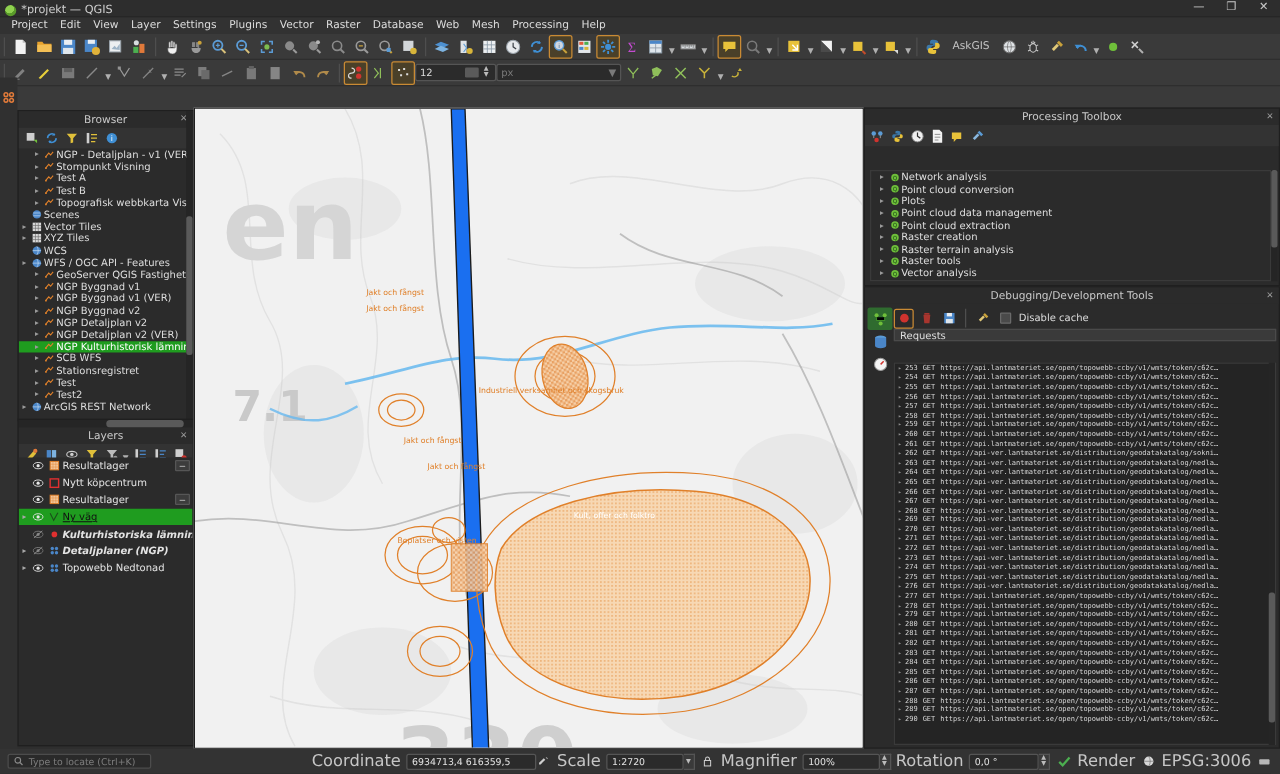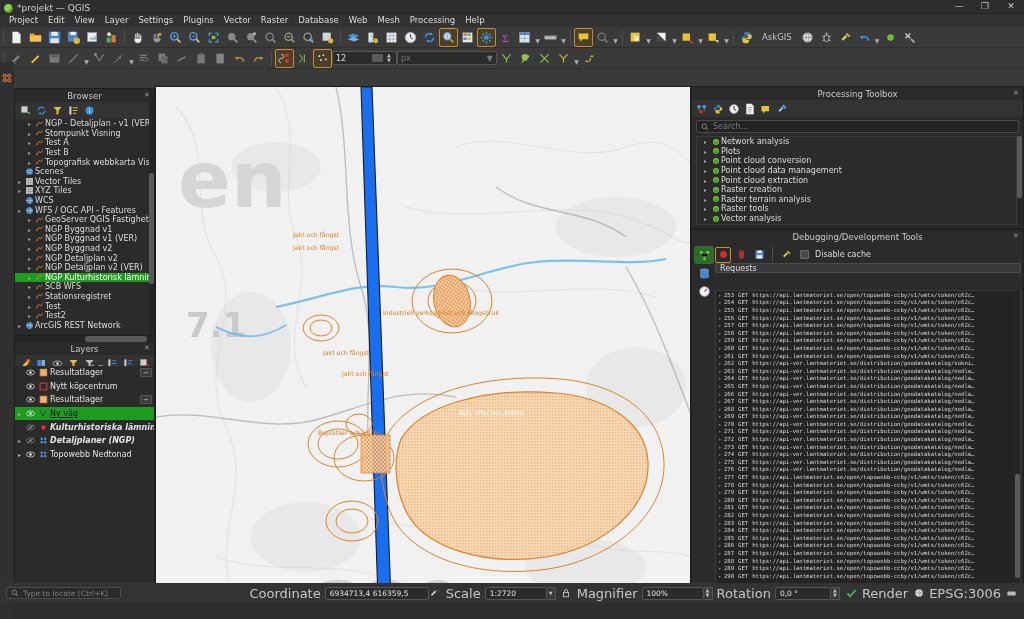--- a/index.html
+++ b/index.html
@@ -156,21 +156,21 @@
                 margin-bottom:2px;}
   .reqhdr { height:10px; background:#3a3a3a; border:1px solid #4a4a4a; color:#ddd; font-size:8px;
             display:flex; align-items:center; padding-left:4px; }
   .reqlist { position:absolute; left:0; right:0; top:44px; bottom:0; background:#242424;
              border:1px solid #3a3a3a; overflow:hidden; }
   .reqrow { height:7.6px; display:flex; align-items:center; font-family:"DejaVu Sans Mono","Liberation Mono",monospace;
             font-size:5.6px; color:#d6d6d6; white-space:nowrap; }
   .reqrow .exp { width:8px; text-align:center; color:#8a8a8a; font-size:5px; flex:0 0 auto; }
 
   
-  .statusbar { position:absolute; left:0; bottom:16px; width:1024px; height:20px;
+  .statusbar { position:absolute; left:0; bottom:0; width:1024px; height:20px;
                background:#333; display:flex; align-items:center; }
   .locator { margin-left:6px; width:115px; height:12px; background:#2a2a2a; border:1px solid #4c4c4c;
              border-radius:2px; display:flex; align-items:center; gap:4px; padding:0 4px;
              color:#7d7d7d; font-size:7.5px; }
   .sb-lbl { font-size:13px; color:#c6c6c6; margin:16px 4px; }
   .sb-field { height:13px; background:#2b2b2b; border:1px solid #555; border-radius:2px;
               display:flex; align-items:center; padding:0 4px; color:#e2e2e2; font-size:7.5px; }
   .sb-btn { width:13px; height:13px; display:flex; align-items:center; justify-content:center; }
   .sb-arrows { width:9px; height:13px; background:#3a3a3a; border:1px solid #555; border-left:none;
                display:flex; flex-direction:column; align-items:center; justify-content:center;
@@ -1193,57 +1193,50 @@
             <path d="M2 4h10v7H7l-3 3v-3H2z" fill="#e8c23a"></path>
           </svg>
       </div>
       <div class="pb">
         <svg width="12" height="12" viewBox="0 0 16 16">
             <path d="M10 2l4 4-2 2-4-4z" fill="#5b9bd5"></path>
             <path d="M8 5L3 10l2 2 5-5z" fill="#8ab8e0"></path>
           </svg>
       </div>
     </div>
-    <div class="search-box">
-      <svg width="8" height="8" viewBox="0 0 16 16">
-          <circle cx="6.5" cy="6.5" r="4.5" fill="none" stroke="#8a8a8a" stroke-width="1.8"></circle>
-          <path d="M10 10l4 4" stroke="#8a8a8a" stroke-width="2"></path>
-        </svg>
-      <span>Search...</span>
-    </div>
     <div style="position:absolute; left:4px; right:6px; top:49px; bottom:3px; overflow:hidden; background:#2b2b2b; border:1px solid #3a3a3a;" id="proc-list">
         <div class="prow">
           <span class="exp">▸</span>
           <span class="qic">
             <svg width="8" height="8" viewBox="0 0 16 16">
               <circle cx="8" cy="8" r="6" fill="#6fbf3a"></circle>
               <text x="8" y="11.5" font-size="9" text-anchor="middle" fill="#0f3a0f" font-family="DejaVu Sans, sans-serif">Q</text>
             </svg>
           </span>
           <span>Network analysis</span>
         </div>
         <div class="prow">
           <span class="exp">▸</span>
           <span class="qic">
             <svg width="8" height="8" viewBox="0 0 16 16">
               <circle cx="8" cy="8" r="6" fill="#6fbf3a"></circle>
               <text x="8" y="11.5" font-size="9" text-anchor="middle" fill="#0f3a0f" font-family="DejaVu Sans, sans-serif">Q</text>
             </svg>
           </span>
-          <span>Plots</span>
+          <span>Point cloud conversion</span>
         </div>
         <div class="prow">
           <span class="exp">▸</span>
           <span class="qic">
             <svg width="8" height="8" viewBox="0 0 16 16">
               <circle cx="8" cy="8" r="6" fill="#6fbf3a"></circle>
               <text x="8" y="11.5" font-size="9" text-anchor="middle" fill="#0f3a0f" font-family="DejaVu Sans, sans-serif">Q</text>
             </svg>
           </span>
-          <span>Point cloud conversion</span>
+          <span>Plots</span>
         </div>
         <div class="prow">
           <span class="exp">▸</span>
           <span class="qic">
             <svg width="8" height="8" viewBox="0 0 16 16">
               <circle cx="8" cy="8" r="6" fill="#6fbf3a"></circle>
               <text x="8" y="11.5" font-size="9" text-anchor="middle" fill="#0f3a0f" font-family="DejaVu Sans, sans-serif">Q</text>
             </svg>
           </span>
           <span>Point cloud data management</span>

